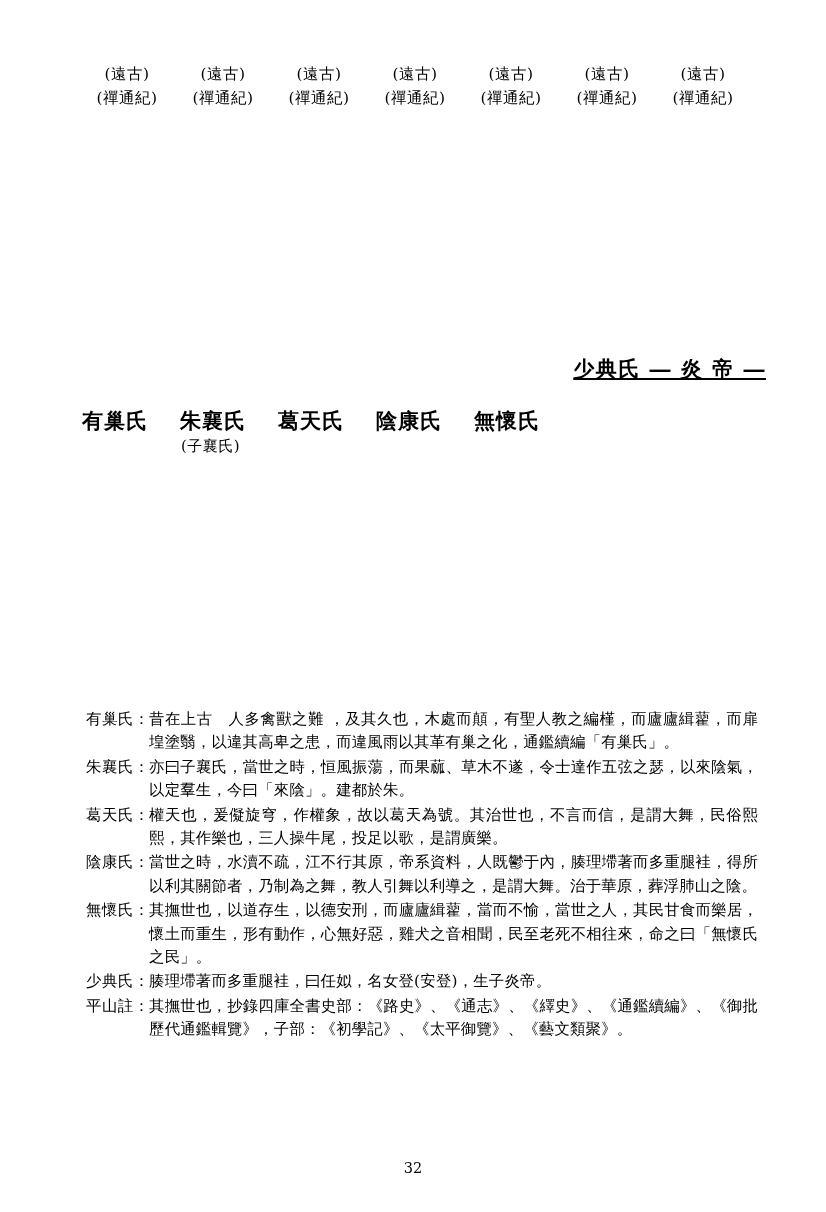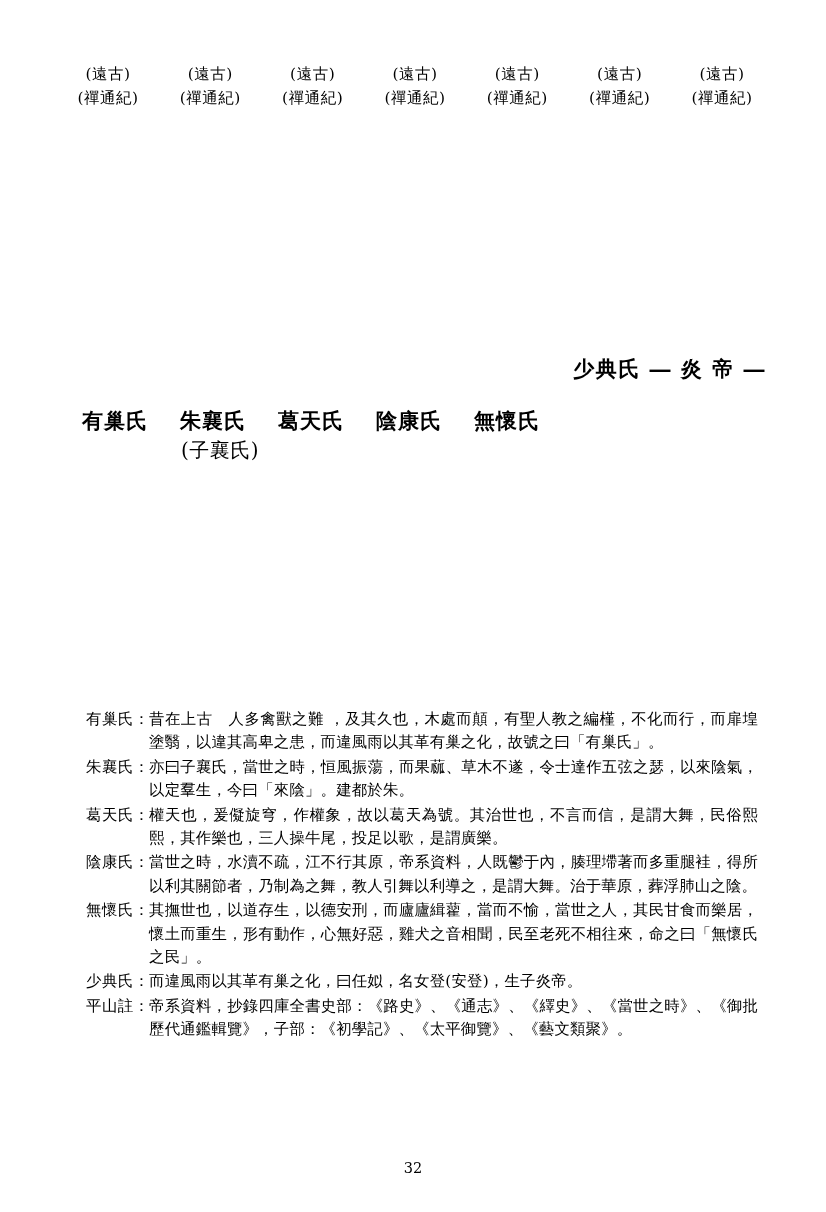--- a/index.html
+++ b/index.html
@@ -23,60 +23,61 @@
     box-sizing: border-box;
   }
 
   
   .era-row {
     position: absolute;
     top: 62px;
     left: 60px;
     width: 710px;
     display: flex;
-    justify-content: space-between;
+    justify-content: center;
   }
   .era-cell {
     width: 96px;
     text-align: center;
     font-size: 15.5px;
     line-height: 1.55;
     letter-spacing: 0.5px;
   }
   .era-cell div { white-space: nowrap; }
 
   
   .lineage {
     position: absolute;
     top: 355px;
     left: 0;
     width: 766px;
     text-align: right;
     font-size: 21px;
     font-weight: bold;
     letter-spacing: 1.5px;
+    text-decoration: underline;
   }
 
   
   .clans {
     position: absolute;
     top: 407px;
     left: 82px;
     width: 640px;
   }
   .clan-item {
     position: absolute;
     font-size: 21px;
     font-weight: bold;
     letter-spacing: 1px;
     white-space: nowrap;
   }
   .clan-sub {
     position: absolute;
-    font-size: 20px;
+    font-size: 15px;
     font-weight: normal;
     letter-spacing: 0.5px;
     white-space: nowrap;
   }
 
   
   .notes {
     position: absolute;
     top: 708px;
     left: 86px;
@@ -164,21 +165,21 @@
     <div class="clan-item" style="left:294px; top:0px;">陰康氏</div>
 
     <div class="clan-item" style="left:392px; top:0px;">無懷氏</div>
   </div>
 
   <div class="notes">
 
     <div class="note">
       <span class="note-label">有巢氏</span>
       <span class="note-colon">：</span>
-      <span class="note-text">昔在上古　人多禽獸之難 ，及其久也，木處而顛，有聖人教之編槿，不化而行，而扉堭塗翳，以違其高卑之患，而違風雨以其革有巢之化，故號之曰「有巢氏」。</span>
+      <span class="note-text">昔在上古　人多禽獸之難 ，及其久也，木處而顛，有聖人教之編槿，而廬廬緝藋，而扉堭塗翳，以違其高卑之患，而違風雨以其革有巢之化，通鑑續編「有巢氏」。</span>
     </div>
 
     <div class="note">
       <span class="note-label">朱襄氏</span>
       <span class="note-colon">：</span>
       <span class="note-text">亦曰子襄氏，當世之時，恒風振蕩，而果蓏、草木不遂，令士達作五弦之瑟，以來陰氣，以定羣生，今曰「來陰」。建都於朱。</span>
     </div>
 
     <div class="note">
       <span class="note-label">葛天氏</span>
@@ -194,26 +195,26 @@
 
     <div class="note">
       <span class="note-label">無懷氏</span>
       <span class="note-colon">：</span>
       <span class="note-text">其撫世也，以道存生，以德安刑，而廬廬緝藋，當而不愉，當世之人，其民甘食而樂居，懷土而重生，形有動作，心無好惡，雞犬之音相聞，民至老死不相往來，命之曰「無懷氏之民」。</span>
     </div>
 
     <div class="note">
       <span class="note-label">少典氏</span>
       <span class="note-colon">：</span>
-      <span class="note-text">而違風雨以其革有巢之化，曰任姒，名女登(安登)，生子炎帝。</span>
+      <span class="note-text">腠理墆著而多重腿袿，曰任姒，名女登(安登)，生子炎帝。</span>
     </div>
 
     <div class="note">
       <span class="note-label">平山註</span>
       <span class="note-colon">：</span>
-      <span class="note-text">帝系資料，抄錄四庫全書史部：《路史》、《通志》、《繹史》、《當世之時》、《御批歷代通鑑輯覽》，子部：《初學記》、《太平御覽》、《藝文類聚》。</span>
+      <span class="note-text">其撫世也，抄錄四庫全書史部：《路史》、《通志》、《繹史》、《通鑑續編》、《御批歷代通鑑輯覽》，子部：《初學記》、《太平御覽》、《藝文類聚》。</span>
     </div>
 
   </div>
 
   <div class="page-number">32</div>
 
 </div>
 
 </body></html>

